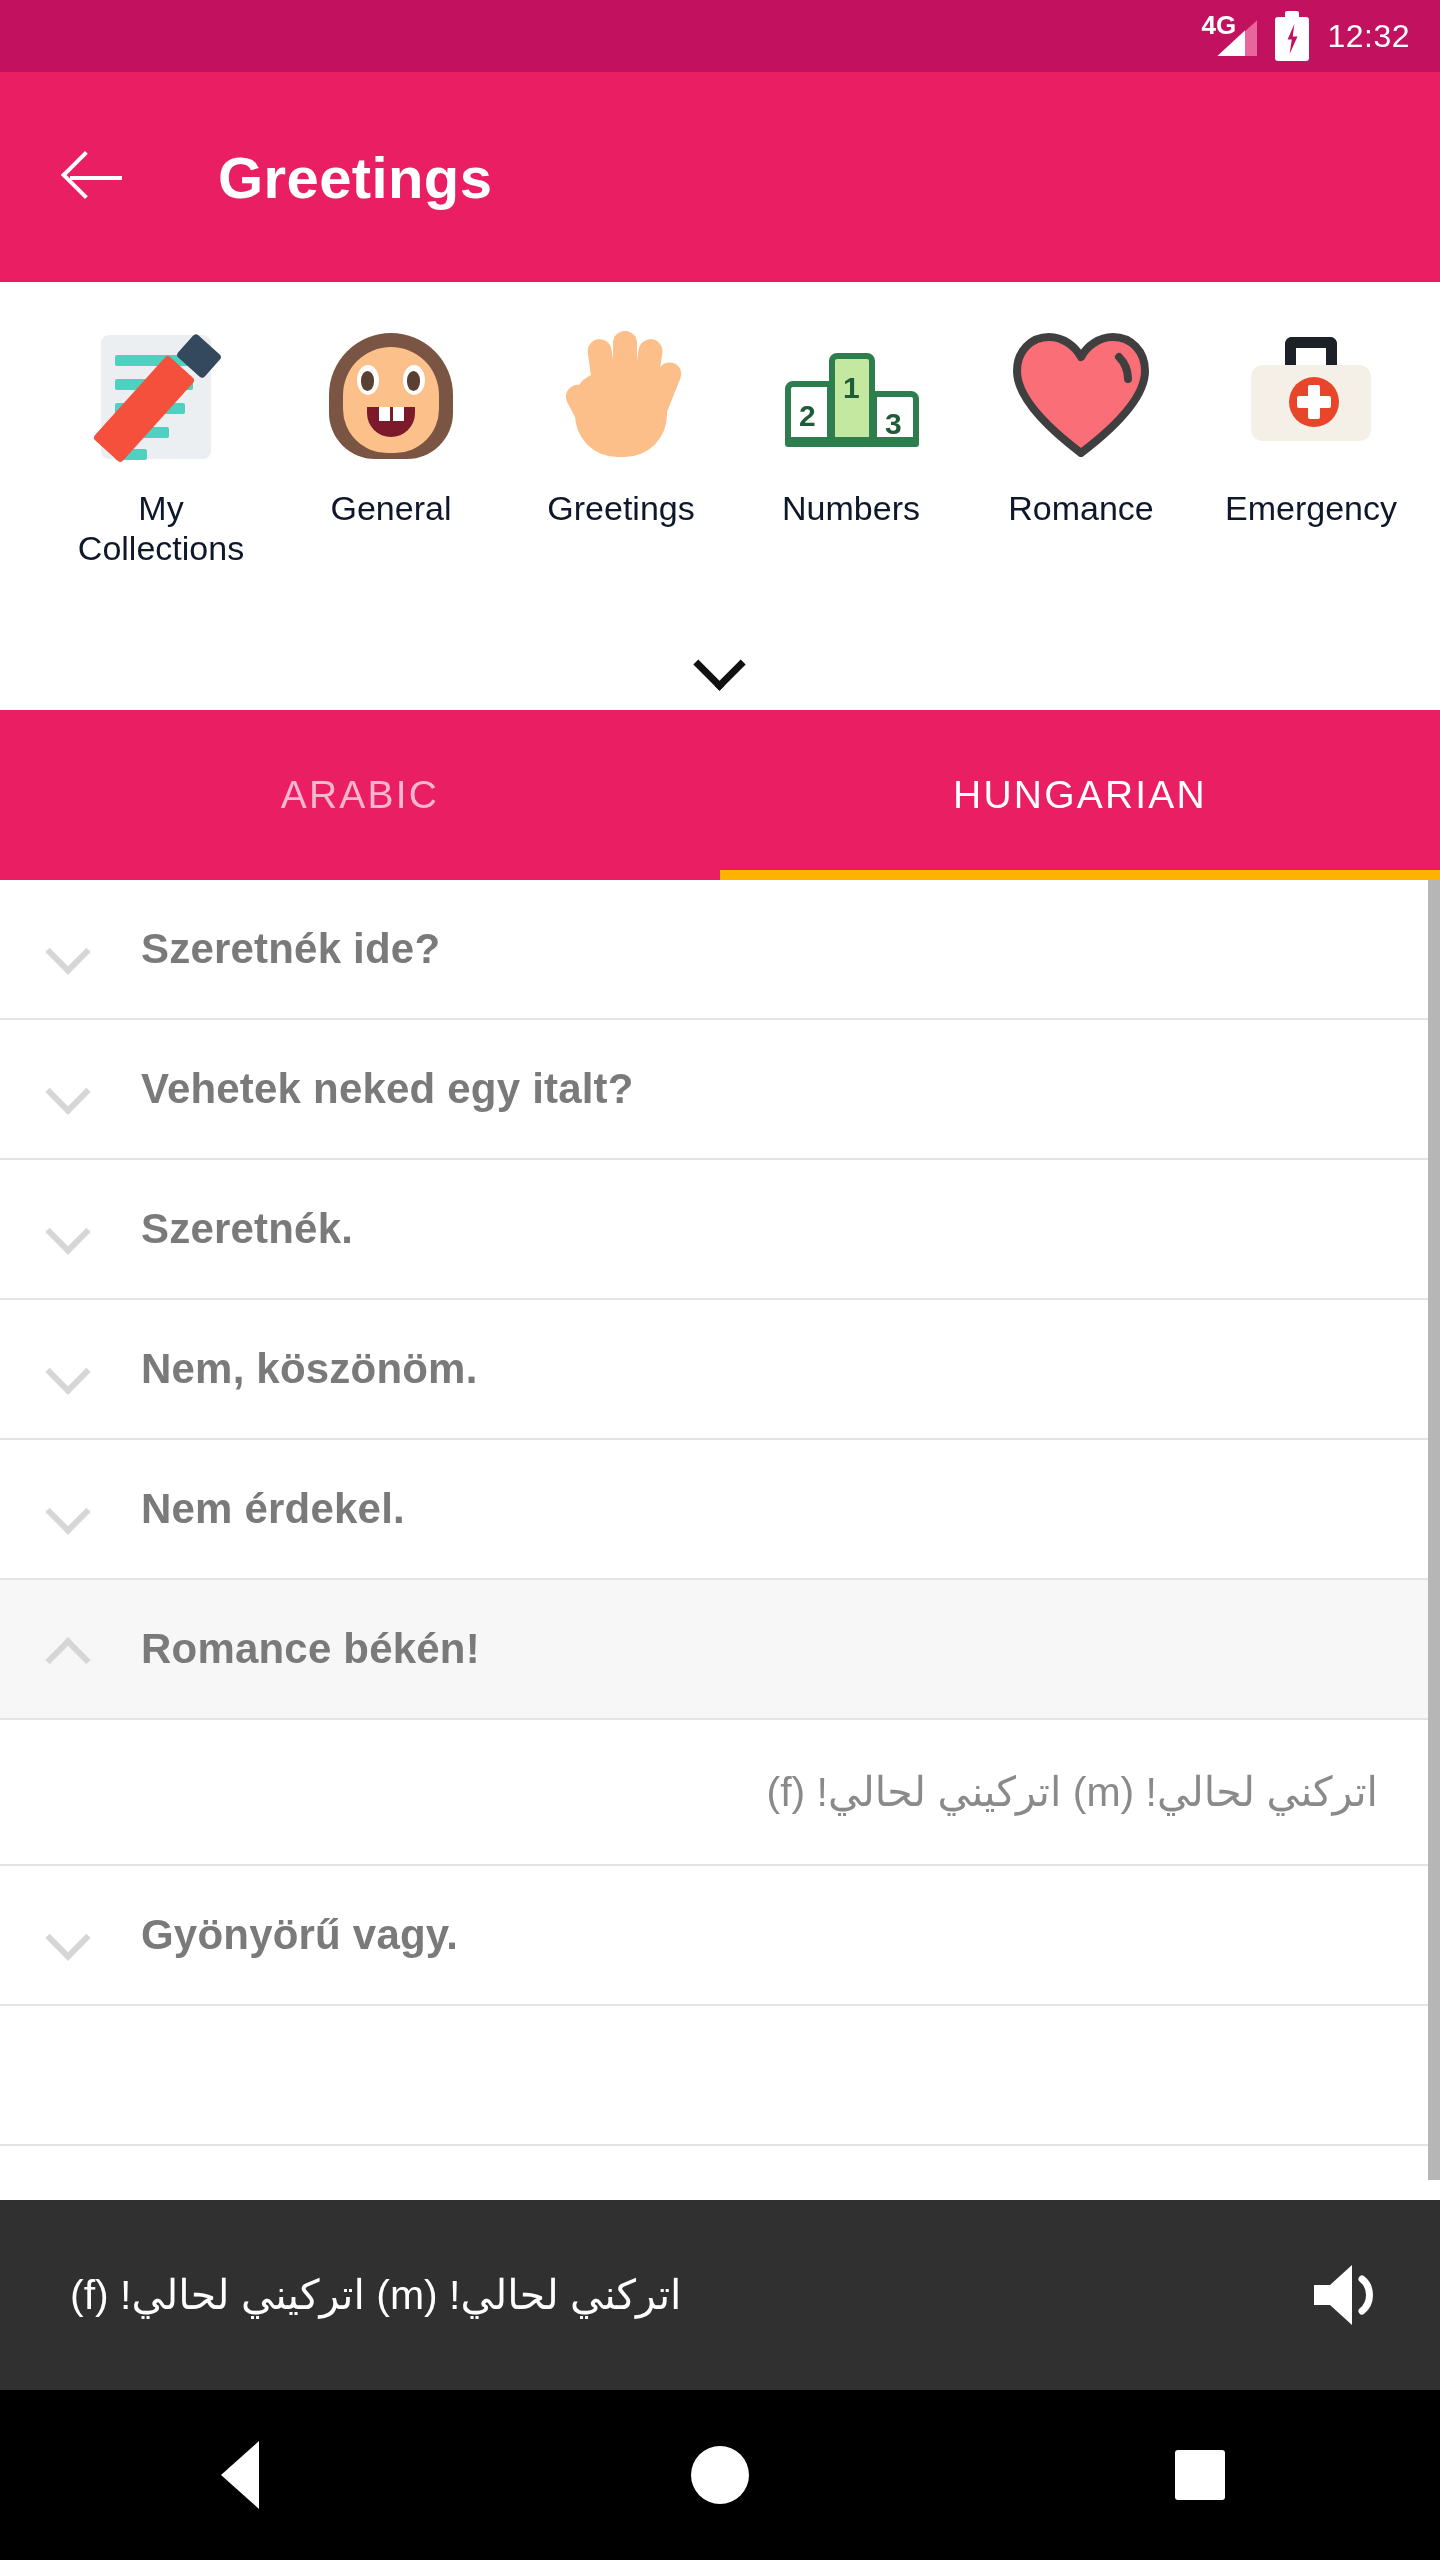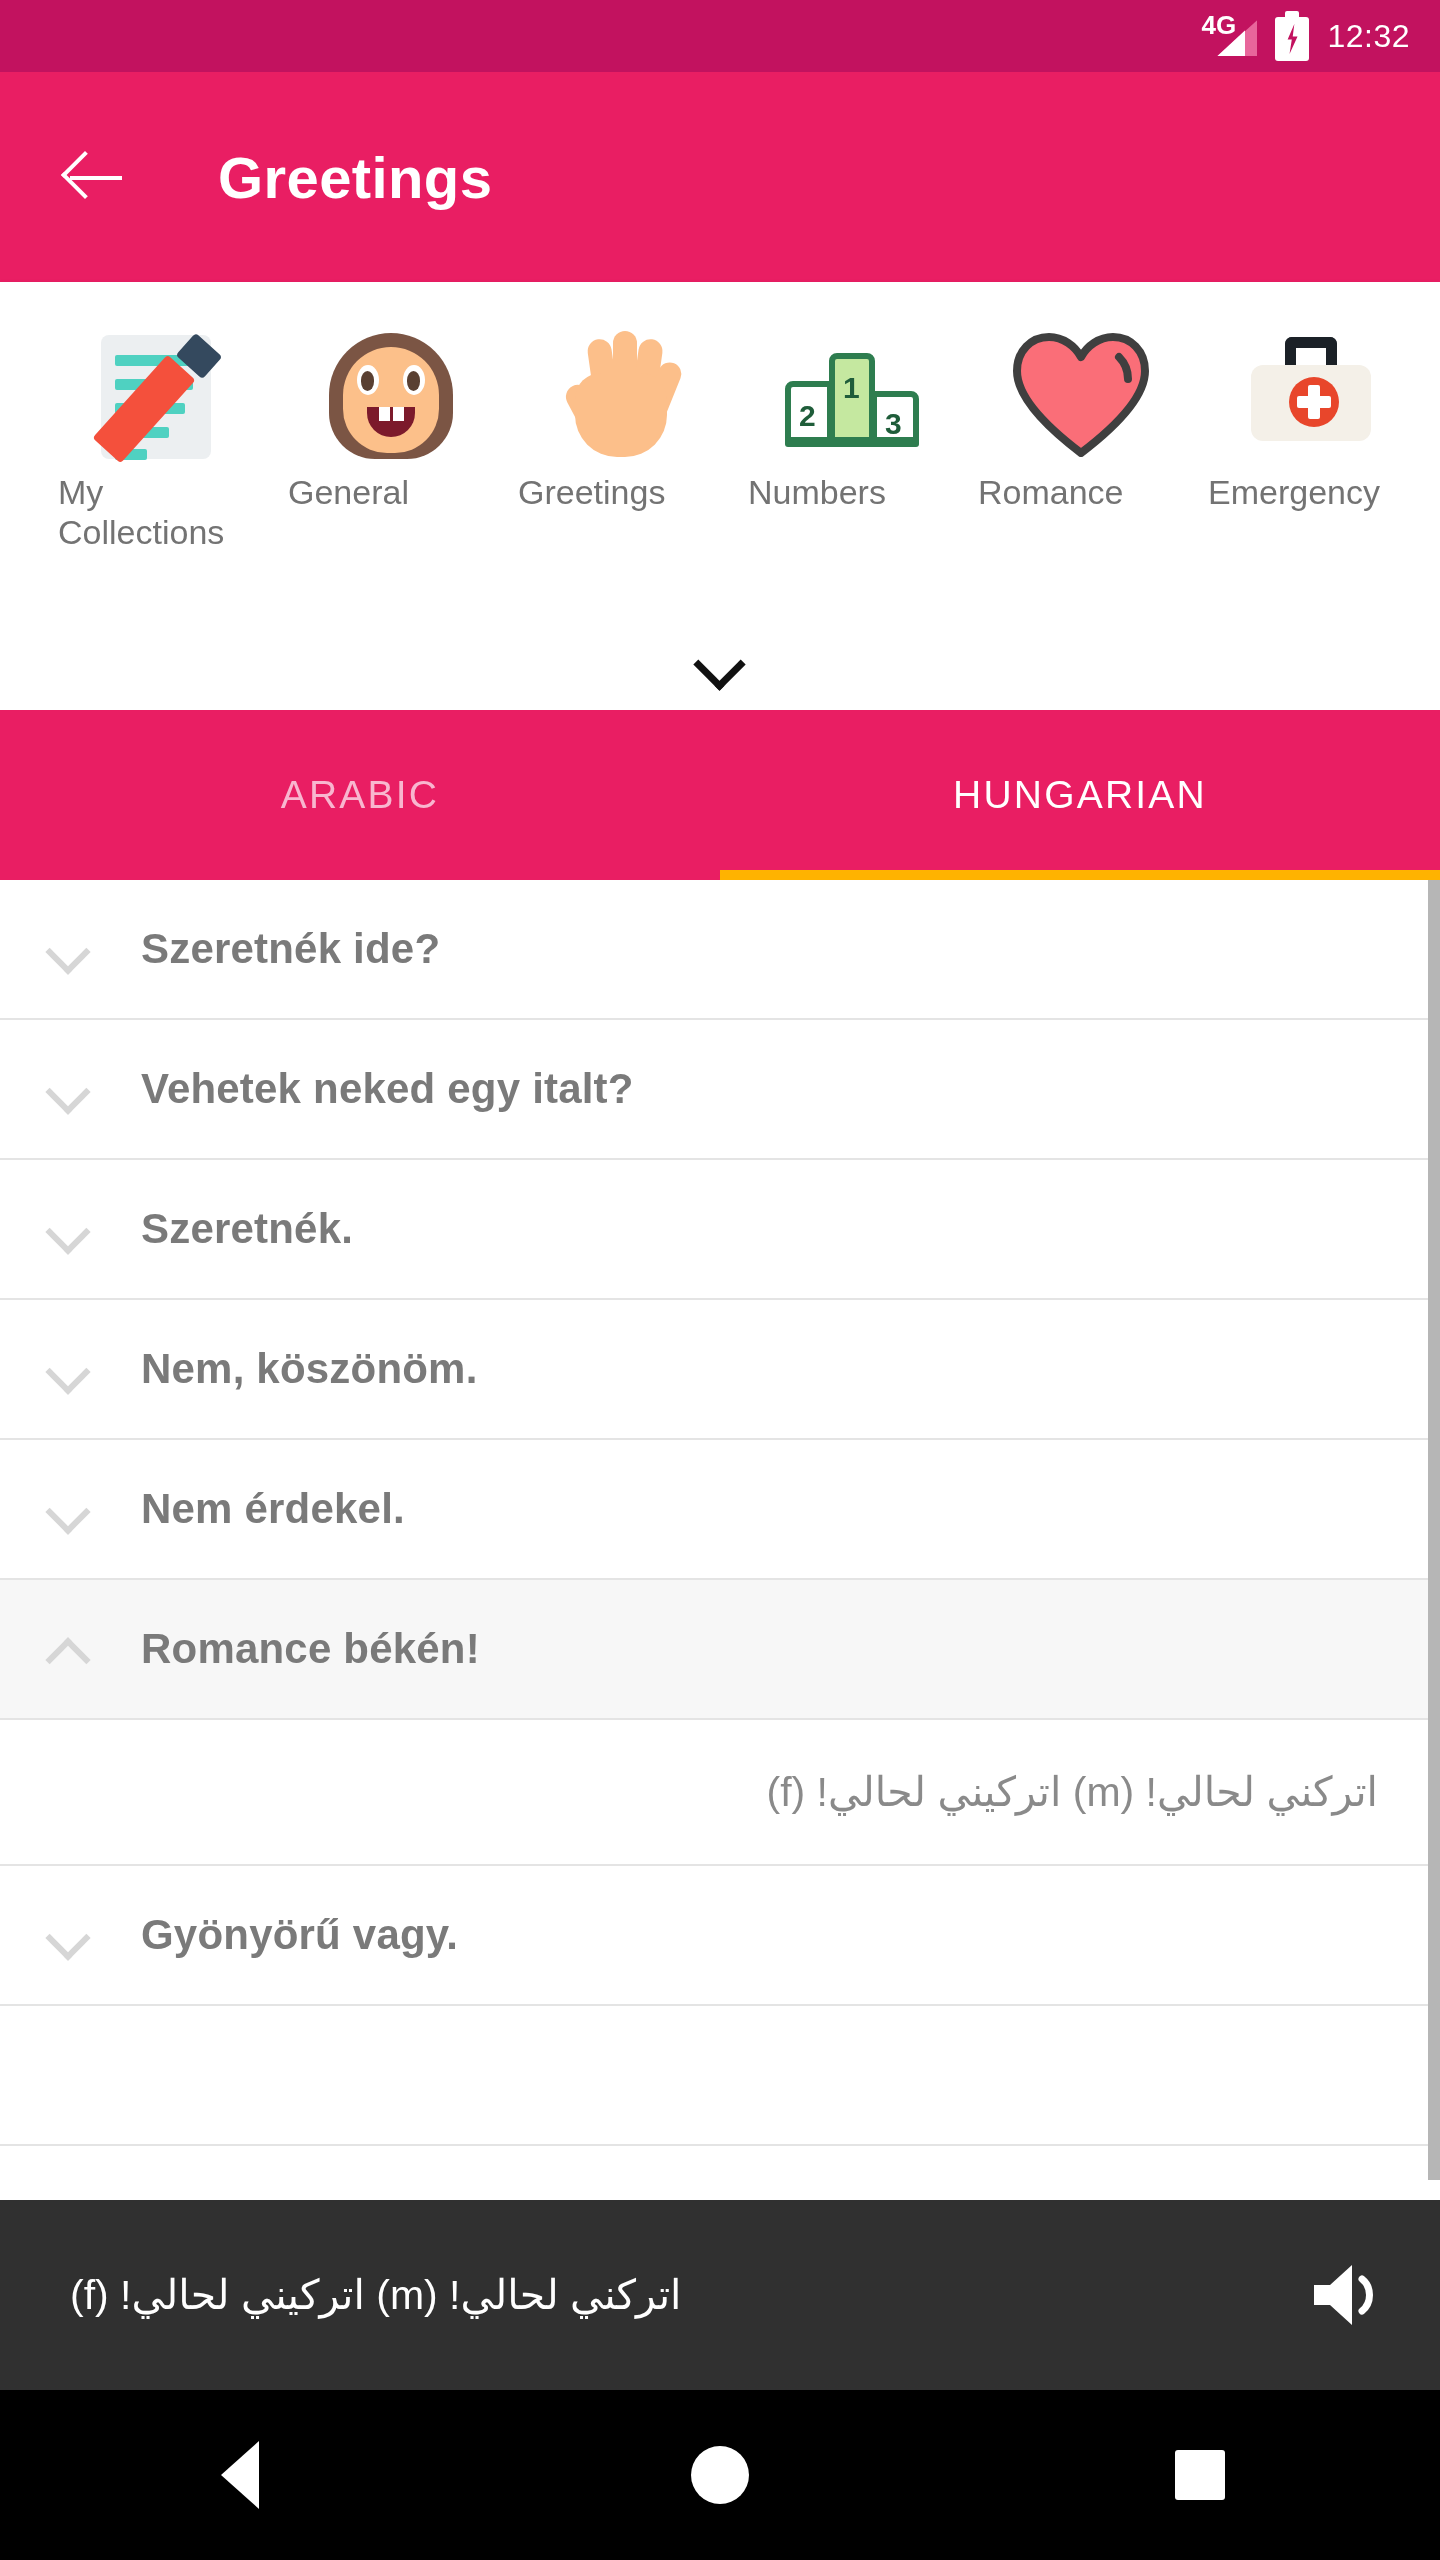--- a/index.html
+++ b/index.html
@@ -87,22 +87,22 @@
   }
   .cat-item {
     width:230px; display:flex; flex-direction:column; align-items:center;
     cursor:pointer;
   }
   .cat-emoji {
     width:150px; height:150px; position:relative;
     display:flex; align-items:center; justify-content:center;
   }
   .cat-label {
-    width:206px; text-align:left;
-    font-size:34px; color:#737373; line-height:1.18;
+    margin-top:16px; width:206px; text-align:center;
+    font-size:34px; color:#0f172a; line-height:1.18;
     word-wrap:break-word;
   }
   .chev-down-strip {
     position:absolute; bottom:34px; left:50%; transform:translateX(-50%);
     width:54px; height:30px; cursor:pointer;
   }
   .chev-down-strip::before {
     content:""; position:absolute; left:8px; top:0;
     width:30px; height:30px;
     border-right:7px solid #111; border-bottom:7px solid #111;

